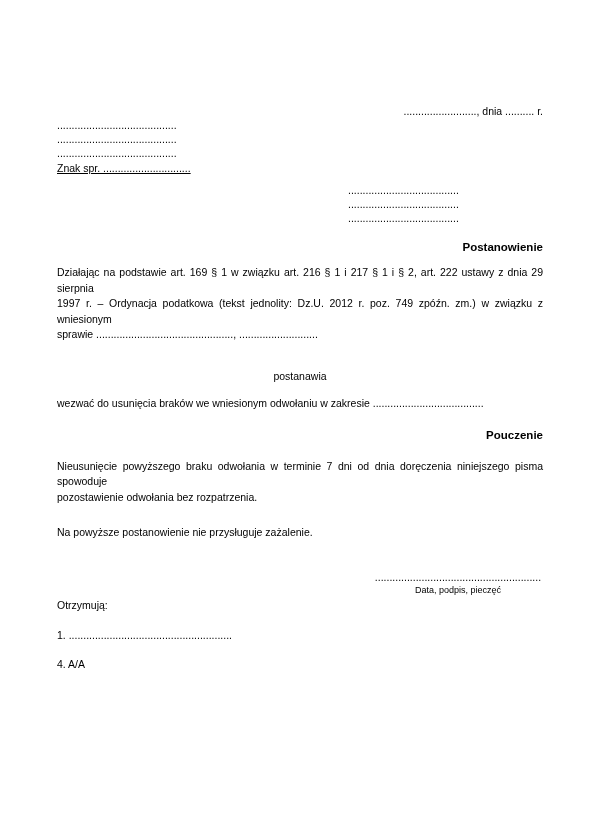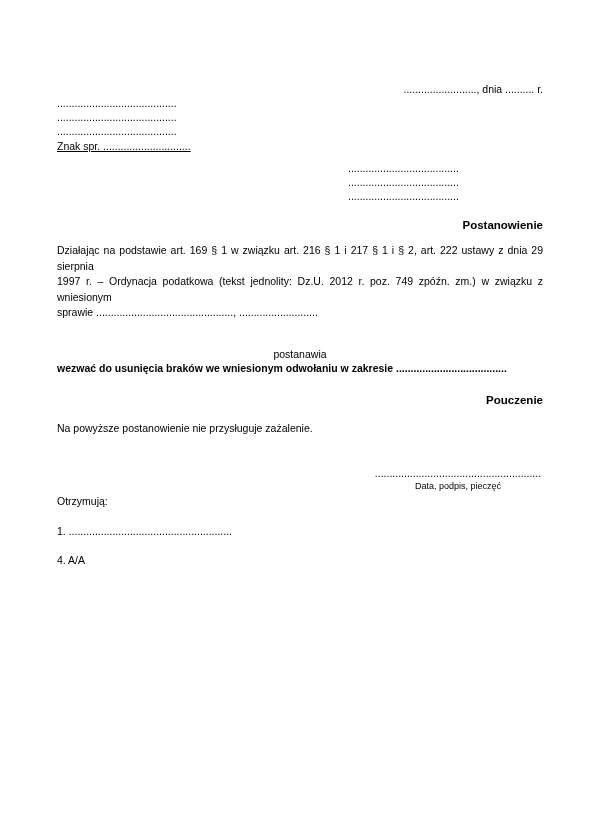--- a/index.html
+++ b/index.html
@@ -9,21 +9,21 @@
   }
   .page {
     position: relative;
     width: 600px;
     height: 825px;
     box-sizing: border-box;
     background: #ffffff;
     color: #000000;
     font-family: "Liberation Sans", sans-serif;
     font-size: 10.5px;
-    padding: 82px 57px 0 57px;
+    padding: 104px 57px 0 57px;
     overflow: hidden;
   }
   .ln { line-height: 14px; }
   .date-line {
     text-align: right;
     line-height: 14px;
   }
   .sender-block .ln { line-height: 14px; }
   .case-ref {
     margin-top: 1px;
@@ -51,29 +51,29 @@
   .jl {
     text-align: justify;
     text-align-last: justify;
   }
   .centered-word {
     margin-top: 26px;
     text-align: center;
     line-height: 14px;
   }
   .resolution-text {
+    margin-top: 13px;
     line-height: 14px;
-    font-weight: bold;
   }
   .instruction-para {
     margin-top: 17px;
     line-height: 15.5px;
   }
   .no-appeal {
-    margin-top: 14px;
+    margin-top: 20px;
     line-height: 14px;
   }
   .sig-block {
     margin-top: 31px;
     margin-left: auto;
     width: 170px;
     text-align: center;
   }
   .sig-line {
     line-height: 14px;
@@ -124,20 +124,24 @@
     <div class="jl">1997 r. – Ordynacja podatkowa (tekst jednolity: Dz.U. 2012 r. poz. 749 zpóźn. zm.) w związku z wniesionym</div>
     <div>sprawie ..............................................., ...........................</div>
   </div>
 
   <div class="centered-word">postanawia</div>
 
   <div class="resolution-text">wezwać do usunięcia braków we wniesionym odwołaniu w zakresie ......................................</div>
 
   <h2 class="doc-title">Pouczenie</h2>
 
+  <div class="instruction-para">
+    <div class="jl">Nieusunięcie powyższego braku odwołania w terminie 7 dni od dnia doręczenia niniejszego pisma spowoduje</div>
+    <div>pozostawienie odwołania bez rozpatrzenia.</div>
+  </div>
 
   <div class="no-appeal">Na powyższe postanowienie nie przysługuje zażalenie.</div>
 
   <div class="sig-block">
     <div class="sig-line">.........................................................</div>
     <div class="sig-caption">Data, podpis, pieczęć</div>
   </div>
 
   <div class="recipients-heading">Otrzymują:</div>
 

